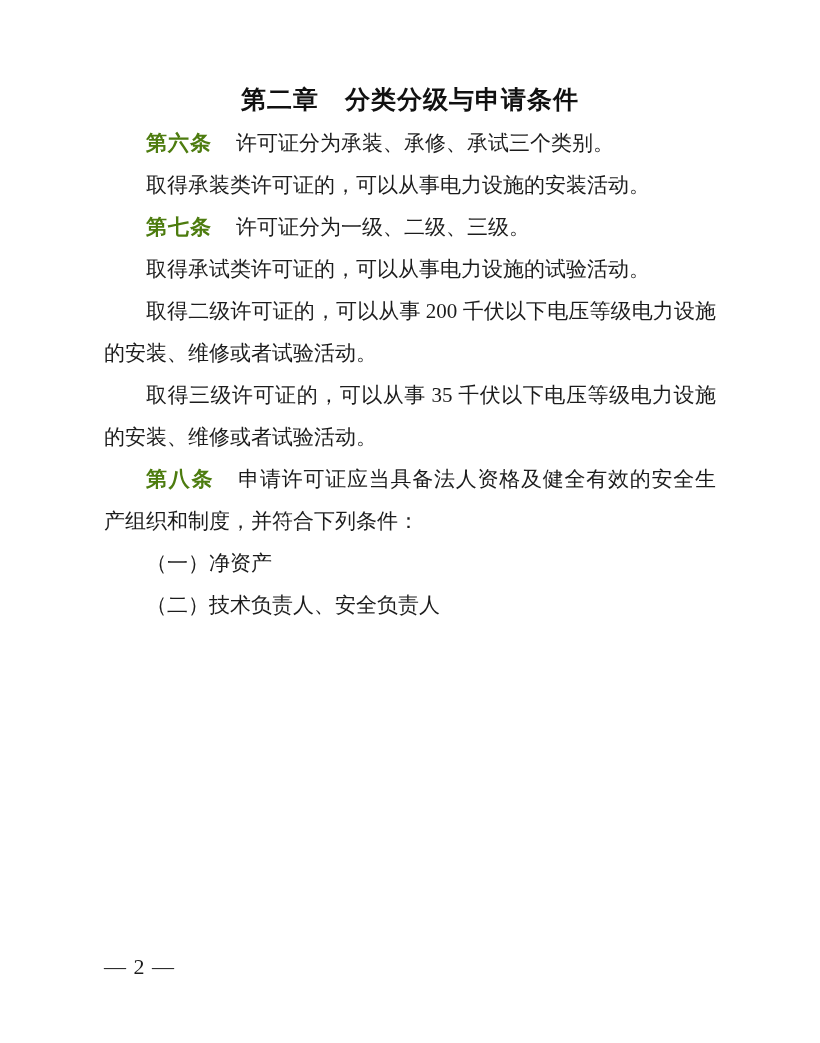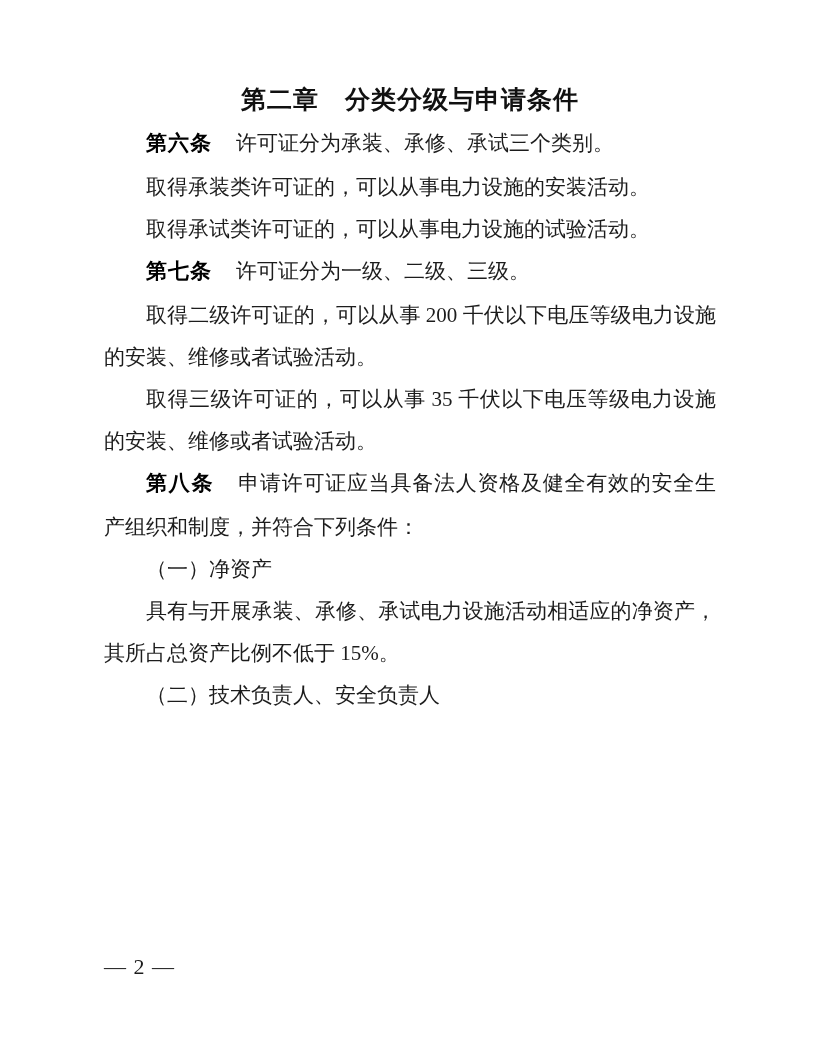--- a/index.html
+++ b/index.html
@@ -35,23 +35,23 @@
     font-size: 21px;
     line-height: 42px;
     text-align: justify;
     color: #1c1c1c;
   }
   .doc-body p {
     margin: 0;
     text-indent: 2em;
   }
   .doc-body .article-lead {
-    font-family: Liberation Mono, monospace;
+    font-family: Liberation Sans, sans-serif;
     font-weight: bold;
-    color: #000000;
+    color: #4d7c0f;
     margin-right: 24px;
     letter-spacing: 1px;
   }
   .page-number {
     position: absolute;
     left: 104px;
     top: 952px;
     font-family: "Liberation Serif", serif;
     font-size: 22px;
     line-height: 30px;
@@ -62,25 +62,24 @@
 </head>
 <body>
 
 <div class="page">
 
   <h1 class="chapter-heading">第二章　分类分级与申请条件</h1>
 
   <main class="doc-body">
       <p><span class="article-lead">第六条</span><span>许可证分为承装、承修、承试三个类别。</span></p>
       <p><span>取得承装类许可证的，可以从事电力设施的安装活动。</span></p>
+      <p><span class="article-lead">第七条</span><span>许可证分为一级、二级、三级。</span></p>
       <p><span>取得承试类许可证的，可以从事电力设施的试验活动。</span></p>
-      <p><span class="article-lead">第七条</span><span>许可证分为一级、二级、三级。</span></p>
       <p><span>取得二级许可证的，可以从事 200 千伏以下电压等级电力设施的安装、维修或者试验活动。</span></p>
       <p><span>取得三级许可证的，可以从事 35 千伏以下电压等级电力设施的安装、维修或者试验活动。</span></p>
       <p><span class="article-lead">第八条</span><span>申请许可证应当具备法人资格及健全有效的安全生产组织和制度，并符合下列条件：</span></p>
       <p><span>（一）净资产</span></p>
-      <p><span>具有与开展承装、承修、承试电力设施活动相适应的净资产，其所占总资产比例不低于 15%。</span></p>
       <p><span>（二）技术负责人、安全负责人</span></p>
     </main>
 
   <div class="page-number">— 2 —</div>
 
 </div>
 
 </body></html>

